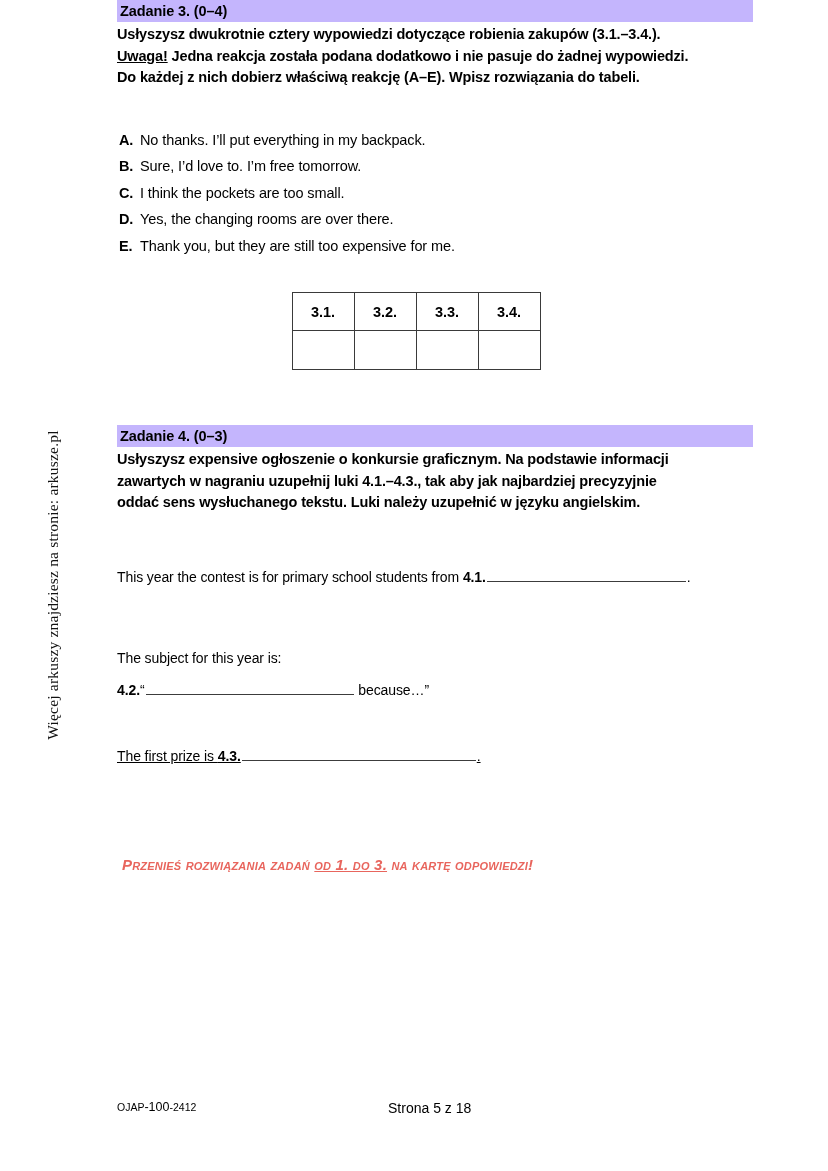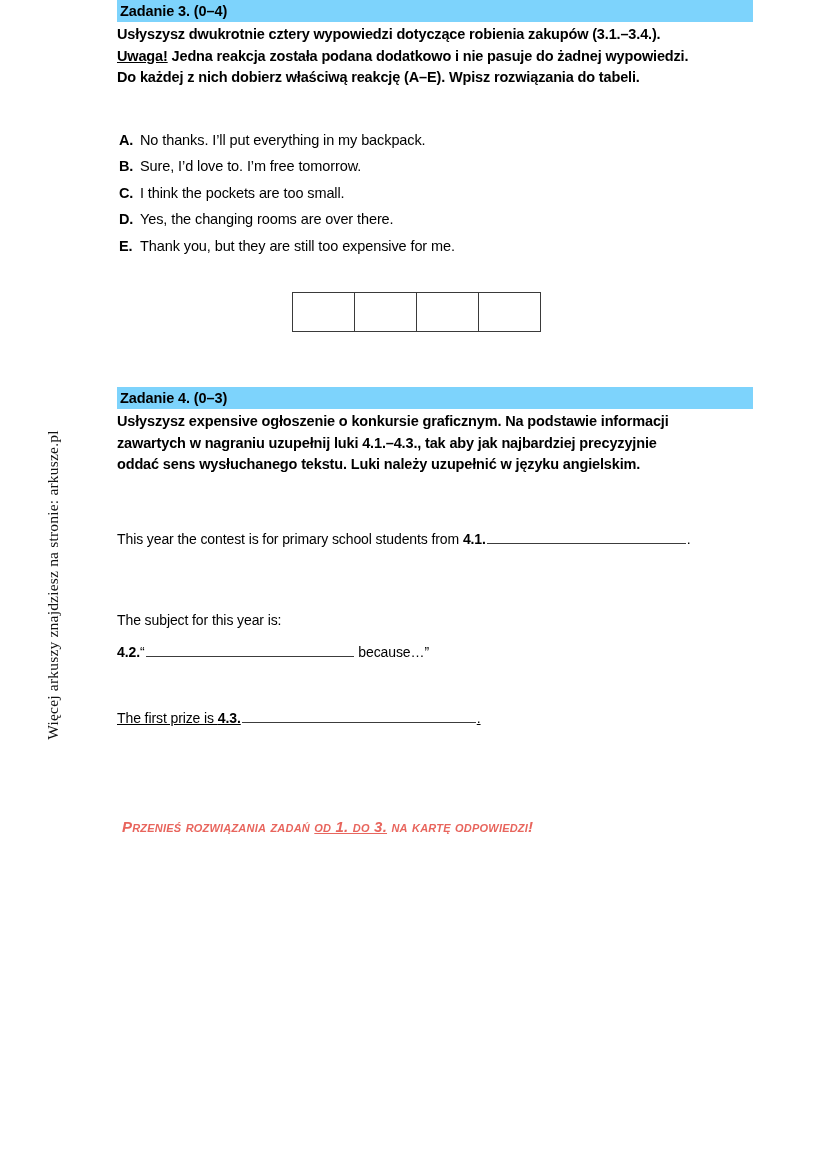--- a/index.html
+++ b/index.html
@@ -44,21 +44,21 @@
   .page {
     position: absolute;
     left: 117px;
     top: 0;
     width: 636px;
     height: 1171px;
   }
 
   
   .task-header {
-    background: #7dd3fc;
+    background: #c4b5fd;
     font-size: 14.5px;
     font-weight: bold;
     line-height: 18px;
     padding: 2px 0 2px 3px;
     letter-spacing: -0.1px;
     box-sizing: border-box;
   }
   .task-intro {
     font-size: 14.5px;
     font-weight: bold;
@@ -218,20 +218,26 @@
       </div>
       <div class="option-row">
         <span class="option-letter">E.</span>
         <span class="option-text">Thank you, but they are still too expensive for me.</span>
       </div>
     </div>
 
     <div class="answer-table-wrap">
       <table class="answer-table">
         <tbody>
+            <tr>
+          <td>3.1.</td>
+          <td>3.2.</td>
+          <td>3.3.</td>
+          <td>3.4.</td>
+        </tr>
         <tr class="blank-row">
           <td></td>
           <td></td>
           <td></td>
           <td></td>
         </tr>
       </tbody>
         </table>
     </div>
   </div>
@@ -250,14 +256,18 @@
 
     <div class="gap-line sp-subject">The subject for this year is:</div>
 
     <div class="gap-line sp-42"><b>4.2.</b><span>“</span><span class="blank blank-42"></span><span> because…”</span></div>
 
     <div class="gap-line sp-43"><span>The first prize is </span><b>4.3.</b><span class="blank blank-43"></span><span>.</span></div>
   </div>
 
   <div class="transfer-note"><span>Przenieś rozwiązania zadań </span><span class="u">od 1. do 3.</span><span> na kartę odpowiedzi!</span></div>
 
+  <div class="footer">
+    <div class="footer-code"><span class="small">OJAP</span><span>-</span><span>100</span><span class="small">-</span><span class="small">2412</span></div>
+    <div class="footer-page">Strona 5 z 18</div>
+  </div>
 
 </div>
 
 </body></html>

